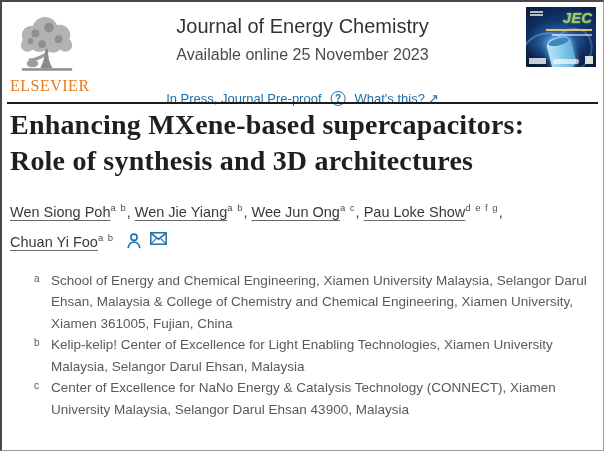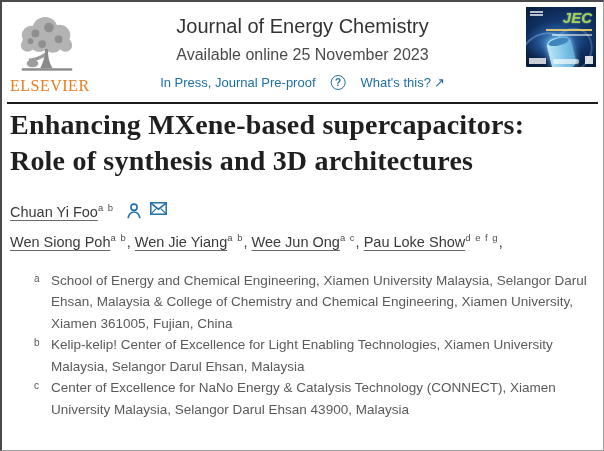--- a/index.html
+++ b/index.html
@@ -23,22 +23,22 @@
     font-size:16px; letter-spacing:.5px;
     color:#e87d1e; margin-top:1px;
   }
   .header-center {
     position:absolute; left:50%; top:13px; transform:translateX(-50%);
     text-align:center; white-space:nowrap;
   }
   .journal-title { font-size:20px; color:#333333; cursor:pointer; }
   .avail { font-size:16px; color:#4a4a4a; margin-top:8px; }
   .links-row {
-    margin-top:11px; font-size:13px; color:#1d6fa5;
-    display:flex; align-items:center; justify-content:center; gap:15px;
+    margin-top:27px; font-size:13px; color:#1d6fa5;
+    display:flex; align-items:center; justify-content:center; gap:9px;
   }
   .link { cursor:pointer; }
   .help-icon {
     display:inline-flex; align-items:center; justify-content:center;
     width:15px; height:15px; border:1.5px solid #1d6fa5; border-radius:50%;
     font-size:10px; font-weight:bold; color:#1d6fa5; cursor:pointer;
   }
   .whats-this { display:inline-flex; align-items:center; gap:3px; cursor:pointer; }
   
   .cover {
@@ -172,39 +172,39 @@
 
   <div class="main">
 
     <div class="title">
       <div>Enhancing MXene-based supercapacitors:</div>
       <div>Role of synthesis and 3D architectures</div>
     </div>
 
     <div class="authors">
       <div>
+        <span class="author-name">Wen Siong Poh</span><sup>a b</sup><span>, </span>
+        <span class="author-name">Wen Jie Yiang</span><sup>a b</sup><span>, </span>
+        <span class="author-name">Wee Jun Ong</span><sup>a c</sup><span>, </span>
+        <span class="author-name">Pau Loke Show</span><sup>d e f g</sup><span>,</span>
+      </div>
+      <div>
         <span class="author-name">Chuan Yi Foo</span><sup>a b</sup>
         <span class="author-icons">
           <svg width="16" height="17" viewBox="0 0 16 17">
             <circle cx="8" cy="5.2" r="3.1" fill="none" stroke="#1d6fa5" stroke-width="1.6"></circle>
             <path d="M2.2 15.5 C3.2 11.6 5.3 10 8 10 C10.7 10 12.8 11.6 13.8 15.5" fill="none" stroke="#1d6fa5" stroke-width="1.6" stroke-linecap="round"></path>
           </svg>
           <svg width="17" height="13" viewBox="0 0 17 13">
             <rect x="0.8" y="0.8" width="15.4" height="11.4" fill="none" stroke="#1d6fa5" stroke-width="1.5"></rect>
             <path d="M1.2 1.4 L8.5 7.2 L15.8 1.4" fill="none" stroke="#1d6fa5" stroke-width="1.5"></path>
             <path d="M1.2 11.6 L6.2 6.6 M15.8 11.6 L10.8 6.6" fill="none" stroke="#1d6fa5" stroke-width="1.2"></path>
           </svg>
         </span>
       </div>
-      <div>
-        <span class="author-name">Wen Siong Poh</span><sup>a b</sup><span>, </span>
-        <span class="author-name">Wen Jie Yiang</span><sup>a b</sup><span>, </span>
-        <span class="author-name">Wee Jun Ong</span><sup>a c</sup><span>, </span>
-        <span class="author-name">Pau Loke Show</span><sup>d e f g</sup><span>,</span>
-      </div>
     </div>
 
     <div class="affiliations">
       <div class="aff">
         <span class="aff-marker">a</span>
         <span class="aff-text">School of Energy and Chemical Engineering, Xiamen University Malaysia, Selangor Darul Ehsan, Malaysia &amp; College of Chemistry and Chemical Engineering, Xiamen University, Xiamen 361005, Fujian, China</span>
       </div>
       <div class="aff">
         <span class="aff-marker">b</span>
         <span class="aff-text">Kelip-kelip! Center of Excellence for Light Enabling Technologies, Xiamen University Malaysia, Selangor Darul Ehsan, Malaysia</span>

